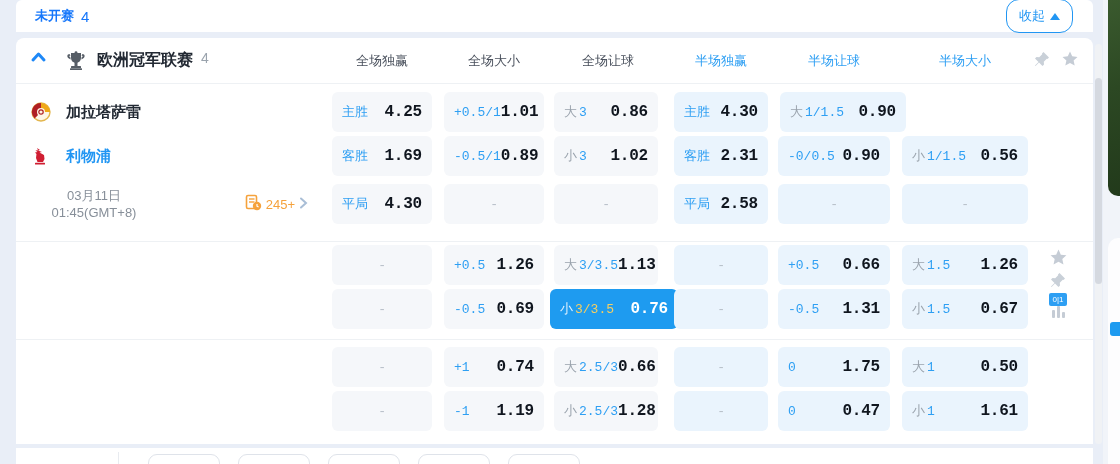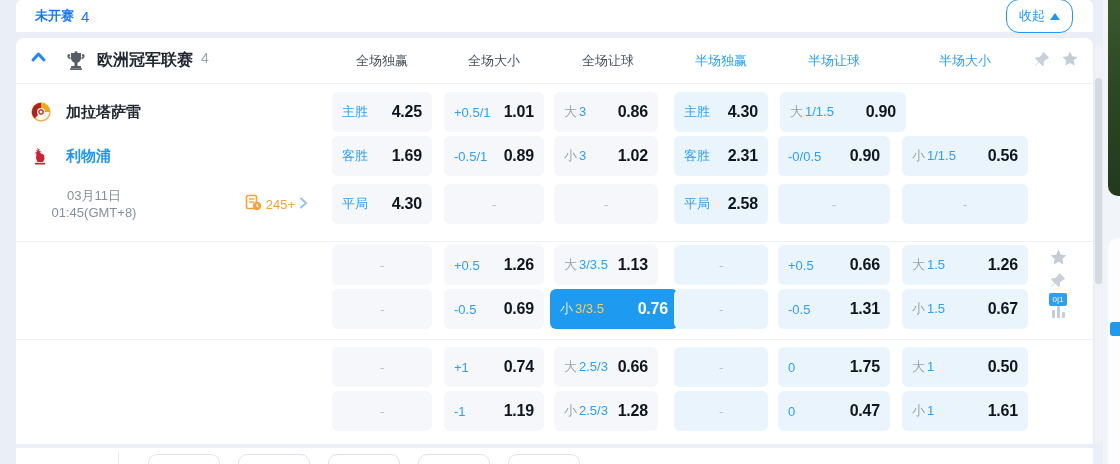--- a/index.html
+++ b/index.html
@@ -45,21 +45,21 @@
   .markets-count { font-size:13px; color:#f5a23c; }
 
   .c1 { width:100px; margin-left:2px; }
   .c2 { width:100px; margin-left:12px; }
   .c3 { width:104px; margin-left:10px; }
   .c4 { width:94px;  margin-left:16px; }
   .c5 { width:112px; margin-left:10px; }
   .c6 { width:126px; margin-left:12px; }
 
   .cell { height:40px; border-radius:6px; display:flex; align-items:center;
-          justify-content:space-between; padding:0 10px; cursor:pointer; }
+          justify-content:space-between; padding:0 10px; cursor:pointer;font-family:Liberation Mono, monospace; }
   .cell.full { background:#f5f7fa; }
   .cell.half { background:#eaf4fd; }
   .lblwrap { display:flex; align-items:baseline; white-space:nowrap; }
   .pfx { font-size:13px; color:#9aa3ad; margin-right:2px; }
   .lbl { font-size:13px; color:#2e9ff3; }
   .val { font-size:16px; font-weight:700; color:#10161f; letter-spacing:-0.2px; }
   .cell.dash { justify-content:center; }
   .cell.dash .val { font-size:13px; font-weight:400; color:#b6bec8; }
   .cell.active { background:#1e9bf0; width:128px; margin-left:6px; margin-right:-20px; }
   .cell.active .pfx { color:#e2f1fd; }

